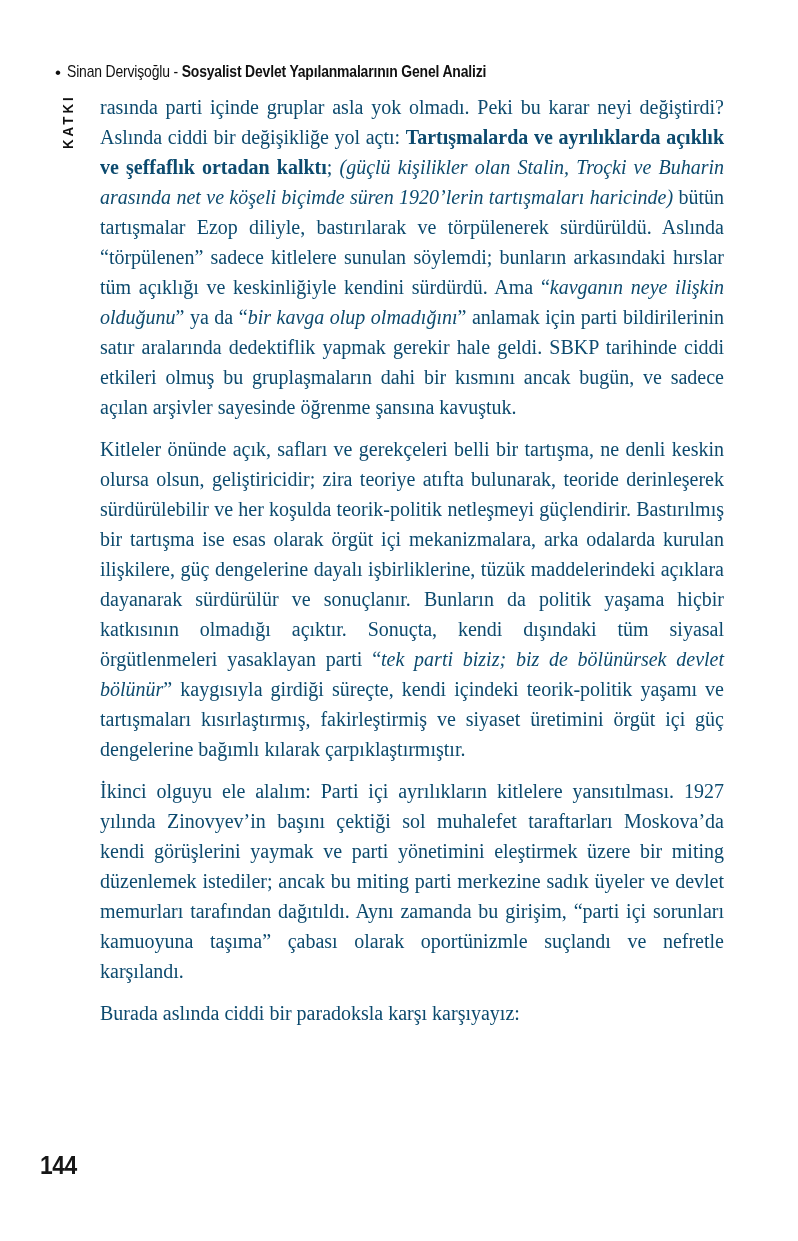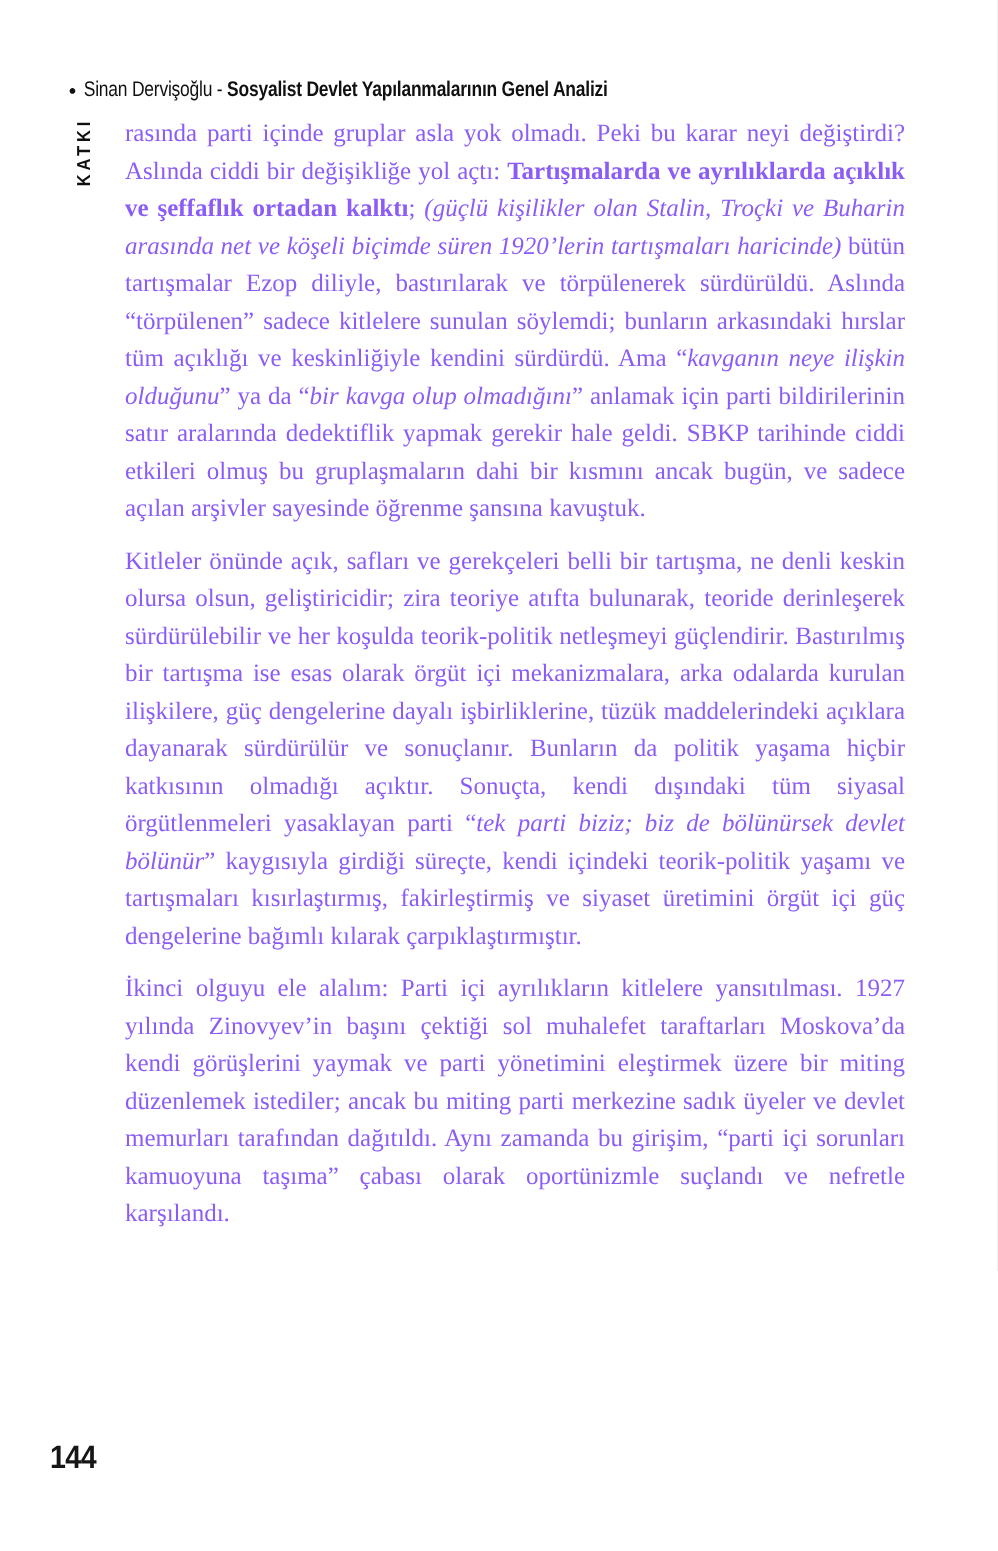--- a/index.html
+++ b/index.html
@@ -36,21 +36,21 @@
     font-family:"Liberation Sans", sans-serif;
     font-weight:bold; font-size:15px;
     letter-spacing:3.5px; color:#101010;
     white-space:nowrap;
   }
   
   .body-text {
     position:absolute; left:100px; top:92px; width:624px;
     font-size:20px; line-height:30px;
     text-align:justify; text-justify:inter-word;
-    color:#8b5cf6;
+    color:#0c4a6e;
   }
   .body-text p { margin:0 0 12px 0; }
   .run-normal { font-style:normal; font-weight:normal; }
   .run-bold   { font-weight:bold; }
   .run-italic { font-style:italic; }
   
   .page-num {
     position:absolute; left:40px; top:1150px;
     font-family:"Liberation Sans", sans-serif;
     font-weight:bold; font-size:26px; color:#161616;
@@ -69,17 +69,18 @@
       <span class="author">Sinan Dervişoğlu - </span><span class="title">Sosyalist Devlet Yapılanmalarının Genel Analizi</span>
     </span>
   </div>
 
   <div class="katki">KATKI</div>
 
   <div class="body-text">
       <p><span class="run-normal">rasında parti içinde gruplar asla yok olmadı. Peki bu karar neyi değiştirdi? Aslında ciddi bir değişikliğe yol açtı: </span><span class="run-bold">Tartışmalarda ve ayrılıklarda açıklık ve şeffaflık ortadan kalktı</span><span class="run-normal">; </span><span class="run-italic">(güçlü kişilikler olan Stalin, Troçki ve Buharin arasında net ve köşeli biçimde süren 1920’lerin tartışmaları haricinde)</span><span class="run-normal"> bütün tartışmalar Ezop diliyle, bastırılarak ve törpülenerek sürdürüldü. Aslında “törpülenen” sadece kitlelere sunulan söylemdi; bunların arkasındaki hırslar tüm açıklığı ve keskinliğiyle kendini sürdürdü. Ama “</span><span class="run-italic">kavganın neye ilişkin olduğunu</span><span class="run-normal">” ya da “</span><span class="run-italic">bir kavga olup olmadığını</span><span class="run-normal">” anlamak için parti bildirilerinin satır aralarında dedektiflik yapmak gerekir hale geldi. SBKP tarihinde ciddi etkileri olmuş bu gruplaşmaların dahi bir kısmını ancak bugün, ve sadece açılan arşivler sayesinde öğrenme şansına kavuştuk.</span></p>
       <p><span class="run-normal">Kitleler önünde açık, safları ve gerekçeleri belli bir tartışma, ne denli keskin olursa olsun, geliştiricidir; zira teoriye atıfta bulunarak, teoride derinleşerek sürdürülebilir ve her koşulda teorik-politik netleşmeyi güçlendirir. Bastırılmış bir tartışma ise esas olarak örgüt içi mekanizmalara, arka odalarda kurulan ilişkilere, güç dengelerine dayalı işbirliklerine, tüzük maddelerindeki açıklara dayanarak sürdürülür ve sonuçlanır. Bunların da politik yaşama hiçbir katkısının olmadığı açıktır. Sonuçta, kendi dışındaki tüm siyasal örgütlenmeleri yasaklayan parti “</span><span class="run-italic">tek parti biziz; biz de bölünürsek devlet bölünür</span><span class="run-normal">” kaygısıyla girdiği süreçte, kendi içindeki teorik-politik yaşamı ve tartışmaları kısırlaştırmış, fakirleştirmiş ve siyaset üretimini örgüt içi güç dengelerine bağımlı kılarak çarpıklaştırmıştır.</span></p>
       <p><span class="run-normal">İkinci olguyu ele alalım: Parti içi ayrılıkların kitlelere yansıtılması. 1927 yılında Zinovyev’in başını çektiği sol muhalefet taraftarları Moskova’da kendi görüşlerini yaymak ve parti yönetimini eleştirmek üzere bir miting düzenlemek istediler; ancak bu miting parti merkezine sadık üyeler ve devlet memurları tarafından dağıtıldı. Aynı zamanda bu girişim, “parti içi sorunları kamuoyuna taşıma” çabası olarak oportünizmle suçlandı ve nefretle karşılandı.</span></p>
+      <p><span class="run-normal">Burada aslında ciddi bir paradoksla karşı karşıyayız:</span></p>
     </div>
 
   <div class="page-num">144</div>
 
 </div>
 
 </body></html>

